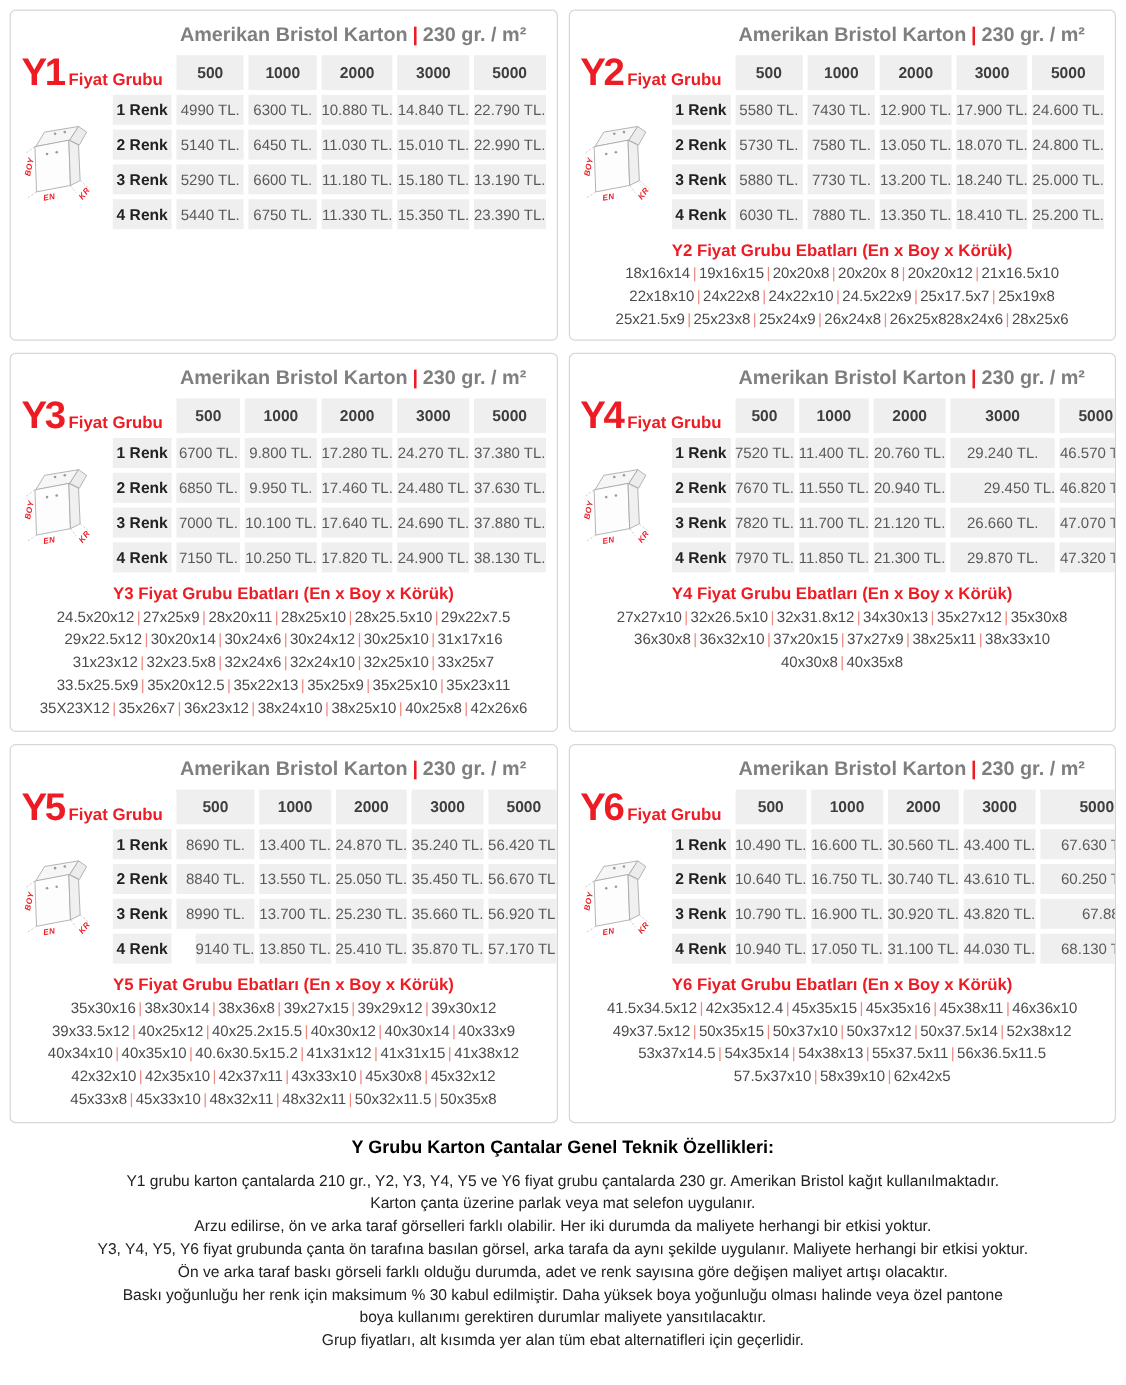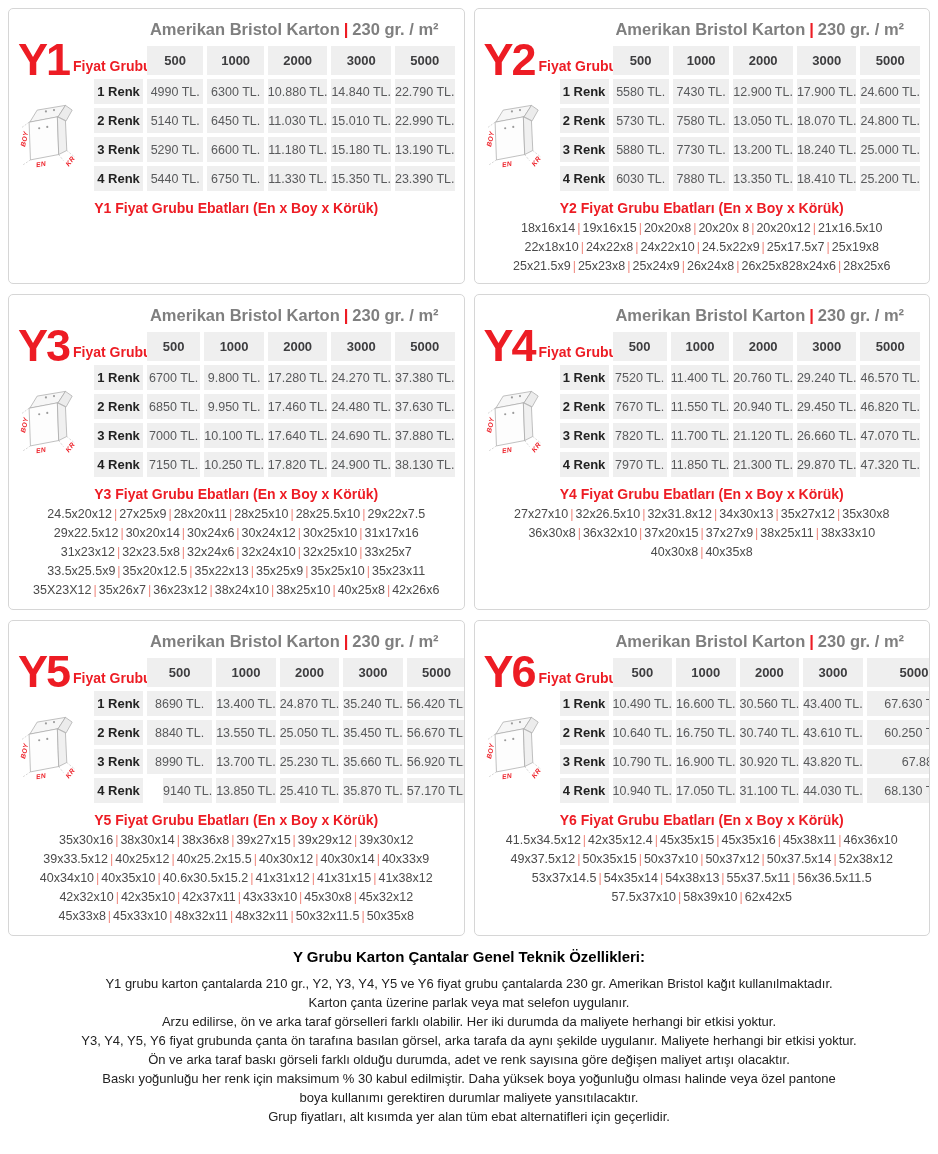--- a/index.html
+++ b/index.html
@@ -57,21 +57,21 @@
   .ylabel{
     grid-area:1/1/2/3;
     display:flex;
     align-items:flex-end;
     gap:4px;
     padding-bottom:1px;
     overflow:visible;
     white-space:nowrap;
   }
   .ybig{
-    font-size:45px;
+    font-size:32px;
     line-height:28px;
     font-weight:bold;
     color:var(--accent);
     letter-spacing:-2px;
   }
   .ysub{
     font-size:14px;
     font-weight:bold;
     color:var(--accent);
     line-height:15px;
@@ -193,21 +193,20 @@
           <div class="vcell" style="grid-area: 4 / 5;">11.180 TL.</div>
           <div class="vcell" style="grid-area: 4 / 6;">15.180 TL.</div>
           <div class="vcell" style="grid-area: 4 / 7;">13.190 TL.</div>
           <div class="rlabel" style="grid-area: 5 / 2;">4 Renk</div>
           <div class="vcell" style="grid-area: 5 / 3;">5440 TL.</div>
           <div class="vcell" style="grid-area: 5 / 4;">6750 TL.</div>
           <div class="vcell" style="grid-area: 5 / 5;">11.330 TL.</div>
           <div class="vcell" style="grid-area: 5 / 6;">15.350 TL.</div>
           <div class="vcell" style="grid-area: 5 / 7;">23.390 TL.</div>
         </div>
-    <div class="sizes-title">Y1 Fiyat Grubu Ebatları (En x Boy x Körük)</div>
   </section>
       <section class="panel">
     <div class="panel-title">
       <span class="t-main">Amerikan Bristol Karton</span><span class="t-sep">|</span><span class="t-sub">230 gr. / m²</span>
     </div>
     <div class="pgrid">
       <div class="ylabel">
         <span class="ybig">Y2</span>
         <span class="ysub">Fiyat Grubu</span>
       </div>
@@ -370,21 +369,21 @@
           <div class="rlabel" style="grid-area: 2 / 2;">1 Renk</div>
           <div class="vcell" style="grid-area: 2 / 3;">7520 TL.</div>
           <div class="vcell" style="grid-area: 2 / 4;">11.400 TL.</div>
           <div class="vcell" style="grid-area: 2 / 5;">20.760 TL.</div>
           <div class="vcell" style="grid-area: 2 / 6;">29.240 TL.</div>
           <div class="vcell" style="grid-area: 2 / 7;">46.570 TL.</div>
           <div class="rlabel" style="grid-area: 3 / 2;">2 Renk</div>
           <div class="vcell" style="grid-area: 3 / 3;">7670 TL.</div>
           <div class="vcell" style="grid-area: 3 / 4;">11.550 TL.</div>
           <div class="vcell" style="grid-area: 3 / 5;">20.940 TL.</div>
-          <div class="vcell" style="grid-area: 3 / 6;">29.450 TL.</div>
+          <div class="vcell" style="grid-area: 3 / 6; padding-left: 28px;">29.450 TL.</div>
           <div class="vcell" style="grid-area: 3 / 7;">46.820 TL.</div>
           <div class="rlabel" style="grid-area: 4 / 2;">3 Renk</div>
           <div class="vcell" style="grid-area: 4 / 3;">7820 TL.</div>
           <div class="vcell" style="grid-area: 4 / 4;">11.700 TL.</div>
           <div class="vcell" style="grid-area: 4 / 5;">21.120 TL.</div>
           <div class="vcell" style="grid-area: 4 / 6;">26.660 TL.</div>
           <div class="vcell" style="grid-area: 4 / 7;">47.070 TL.</div>
           <div class="rlabel" style="grid-area: 5 / 2;">4 Renk</div>
           <div class="vcell" style="grid-area: 5 / 3;">7970 TL.</div>
           <div class="vcell" style="grid-area: 5 / 4;">11.850 TL.</div>

